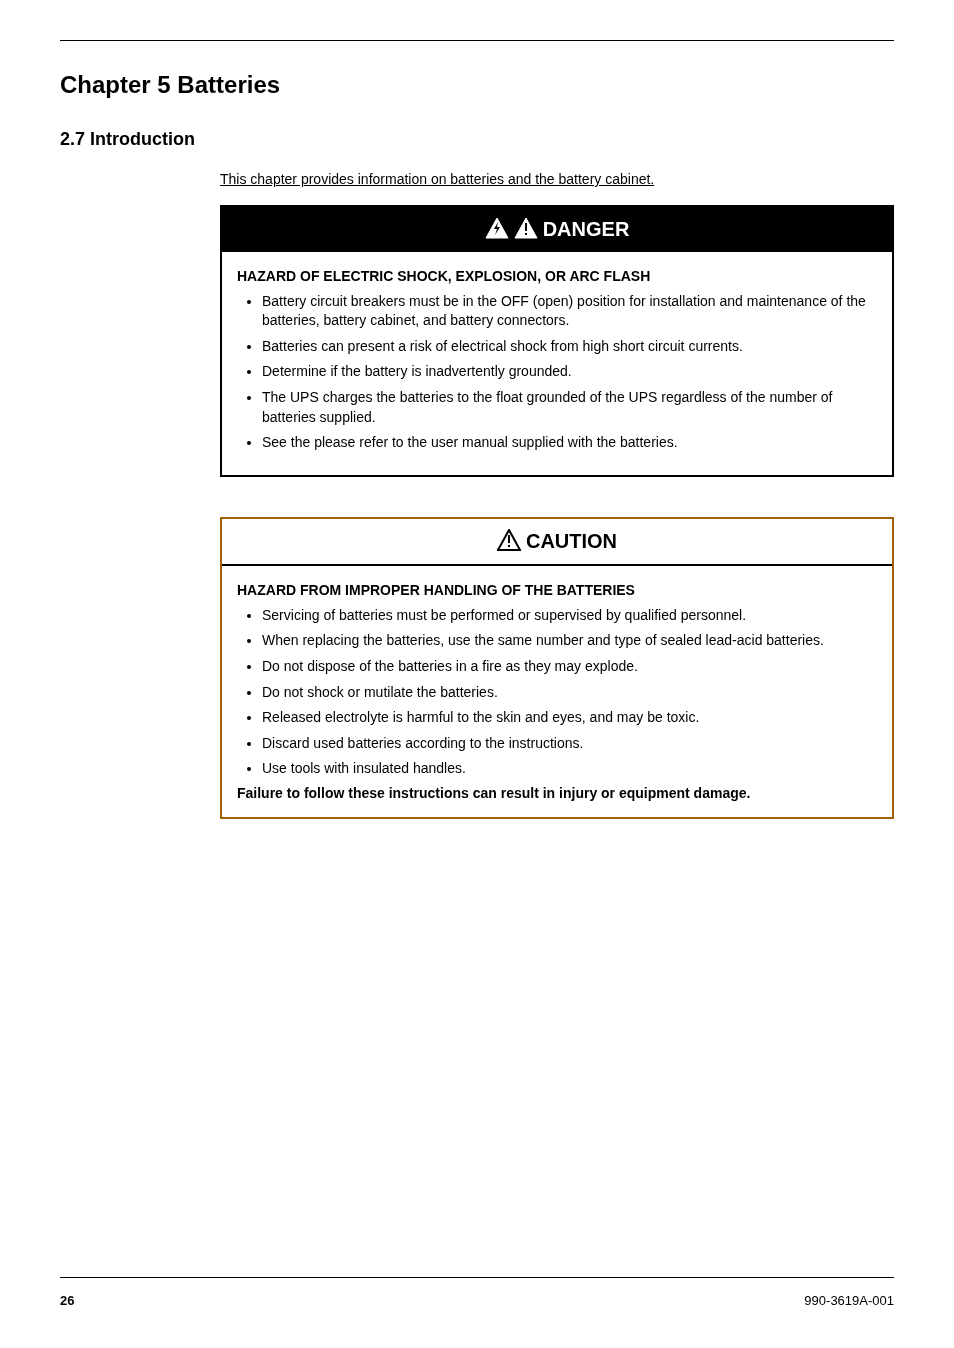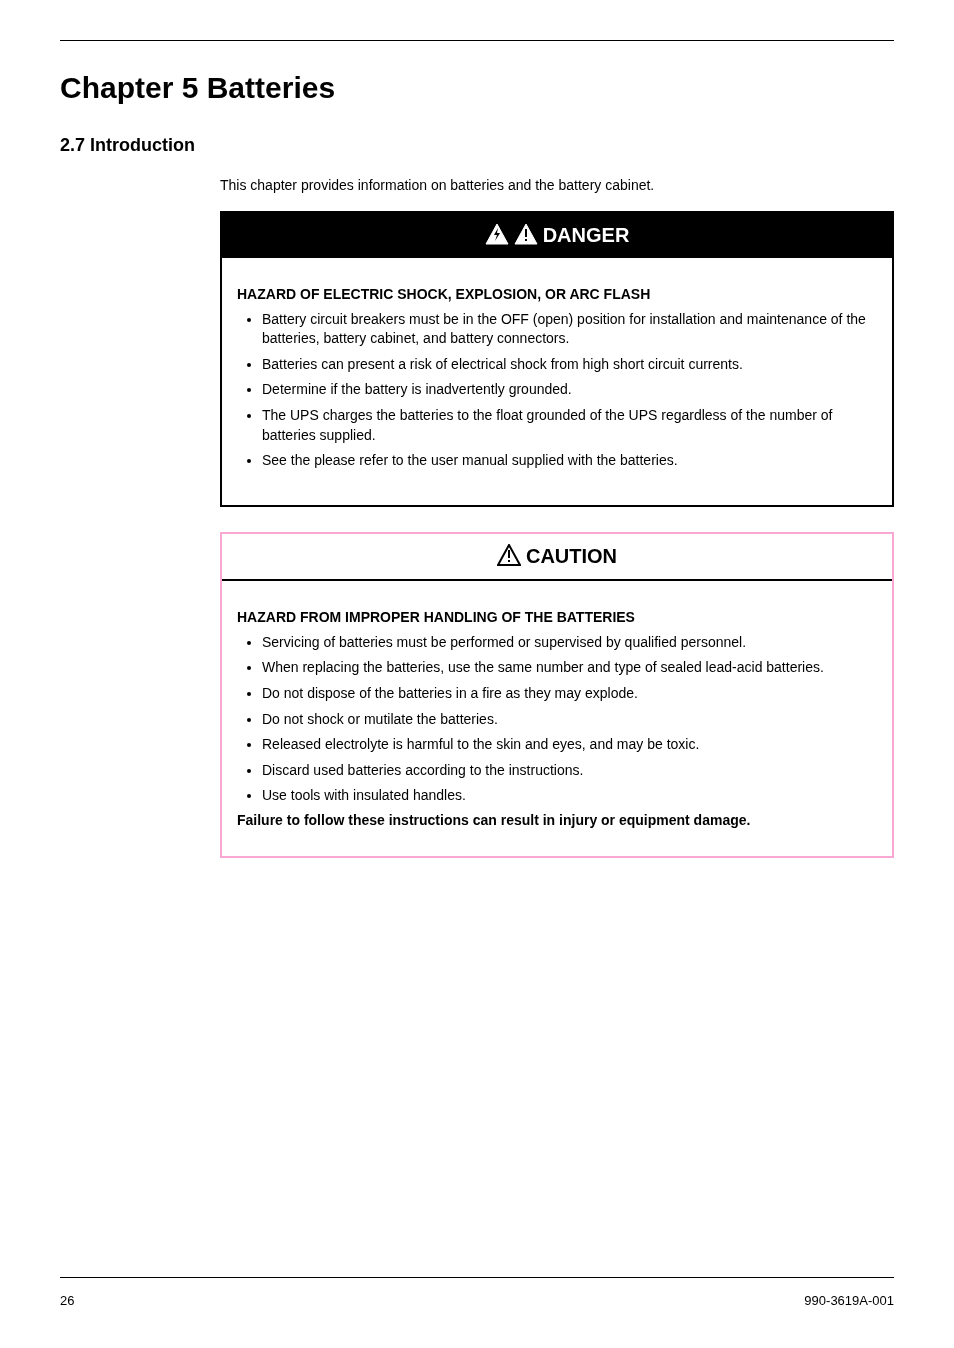--- a/index.html
+++ b/index.html
@@ -14,67 +14,68 @@
       padding: 40px 60px;
     }
     .top-rule {
       border-top: 1px solid #000;
       margin-bottom: 30px;
     }
     .chapter-area {
       margin-bottom: 20px;
     }
     .chapter-title {
-      font-size: 30px;
+      font-size: 24px;
       font-weight: bold;
       margin-bottom: 30px;
     }
     .section-title {
       font-size: 18px;
       font-weight: bold;
       margin-bottom: 20px;
     }
     .content-indent {
       margin-left: 160px;
     }
     .intro-text {
       margin-bottom: 15px;
       line-height: 1.4;
+      text-decoration: underline;
     }
     .danger-box {
       border: 2px solid #000;
-      margin-bottom: 25px;
+      margin-bottom: 40px;
     }
     .danger-header {
       background: #000;
       color: #fff;
       padding: 10px;
       display: flex;
       align-items: center;
       justify-content: center;
       gap: 5px;
     }
     .caution-box {
-      border: 2px solid #f9a8d4;
+      border: 2px solid #a16207;
       margin-bottom: 23px;
     }
     .caution-header {
       border-bottom: 2px solid #000;
       padding: 10px;
       display: flex;
       align-items: center;
       justify-content: center;
       gap: 5px;
     }
     .box-title {
       font-size: 20px;
       font-weight: bold;
     }
     .box-body {
-      padding: 28px 15px;
+      padding: 16px 15px;
     }
     .box-subtitle {
       font-weight: bold;
       margin-bottom: 8px;
     }
     .bullet-list {
       list-style: disc;
       padding-left: 25px;
     }
     .bullet-list li {
@@ -98,21 +99,21 @@
     .footer {
       position: absolute;
       bottom: 40px;
       left: 60px;
       right: 60px;
       display: flex;
       justify-content: space-between;
       font-size: 13px;
     }
     .page-num {
-      font-weight: normal;
+      font-weight: bold;
     }
   </style>
 </head>
 <body>
 
 <div class="top-rule"></div>
 
 <div class="chapter-area">
   <h1 class="chapter-title">Chapter 5 Batteries</h1>
   <h2 class="section-title">2.7 Introduction</h2>

